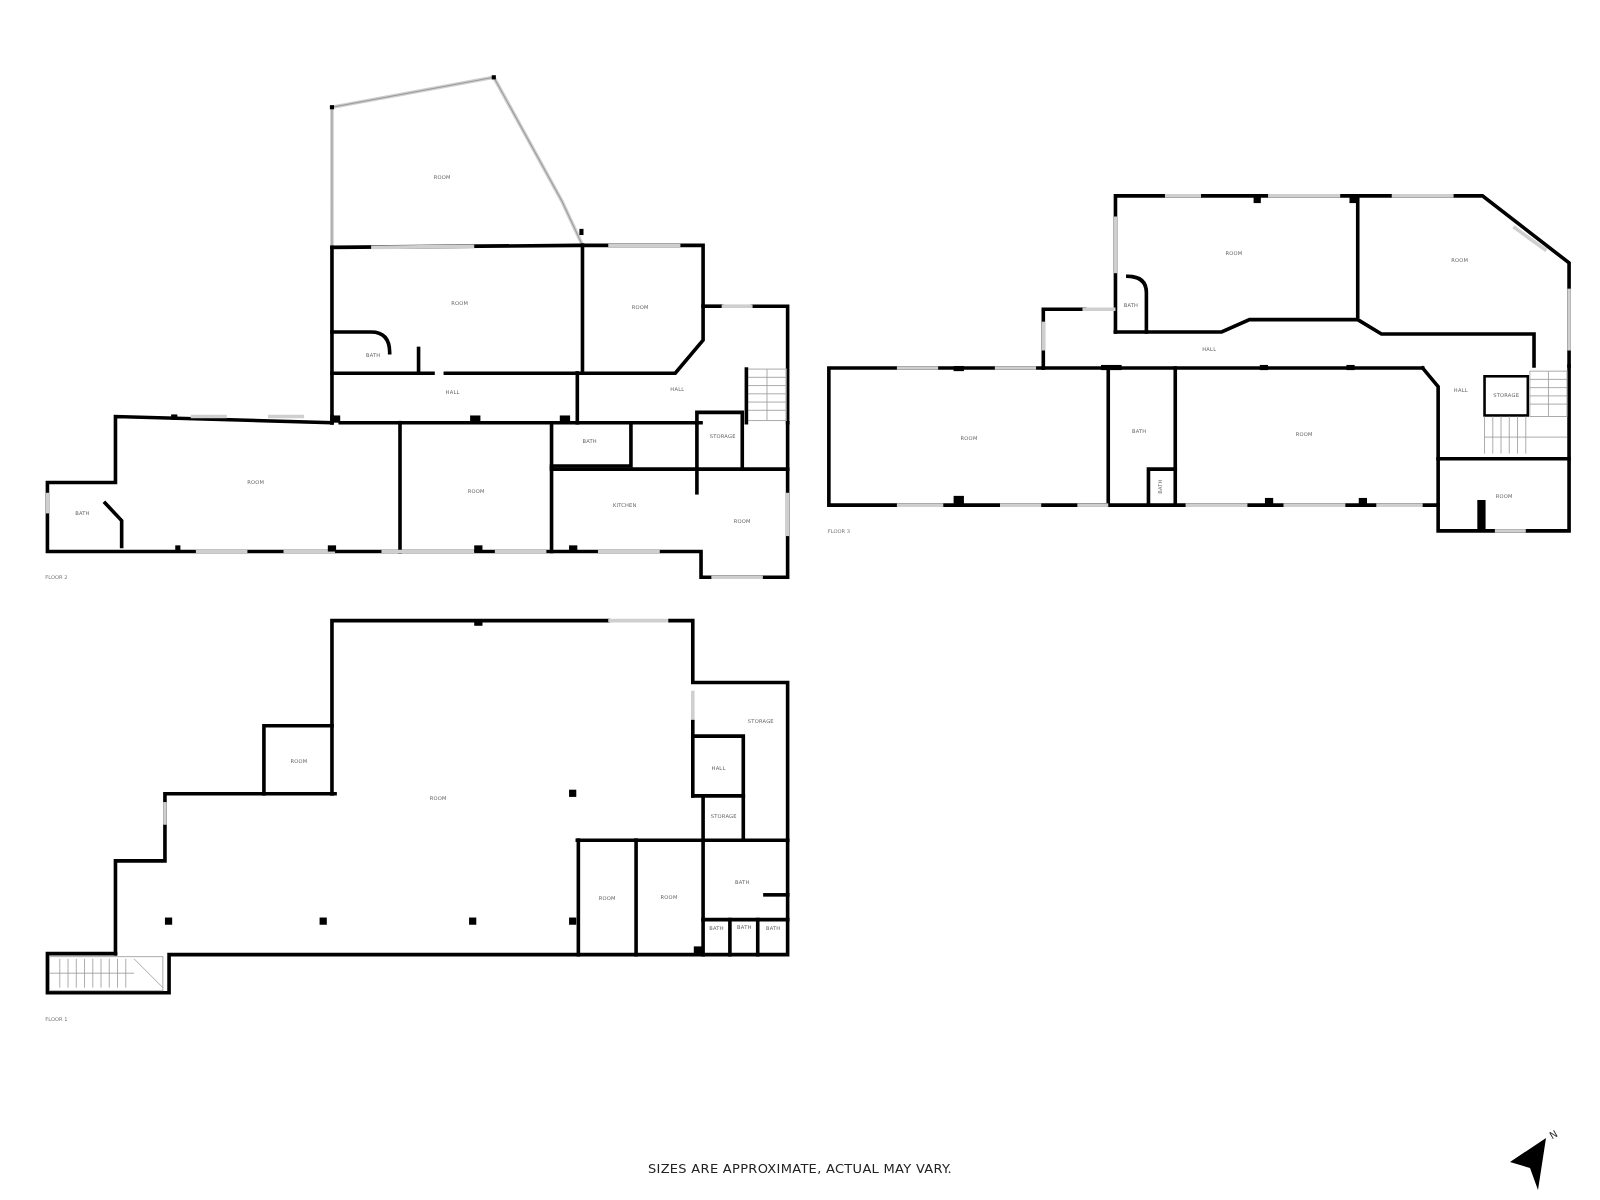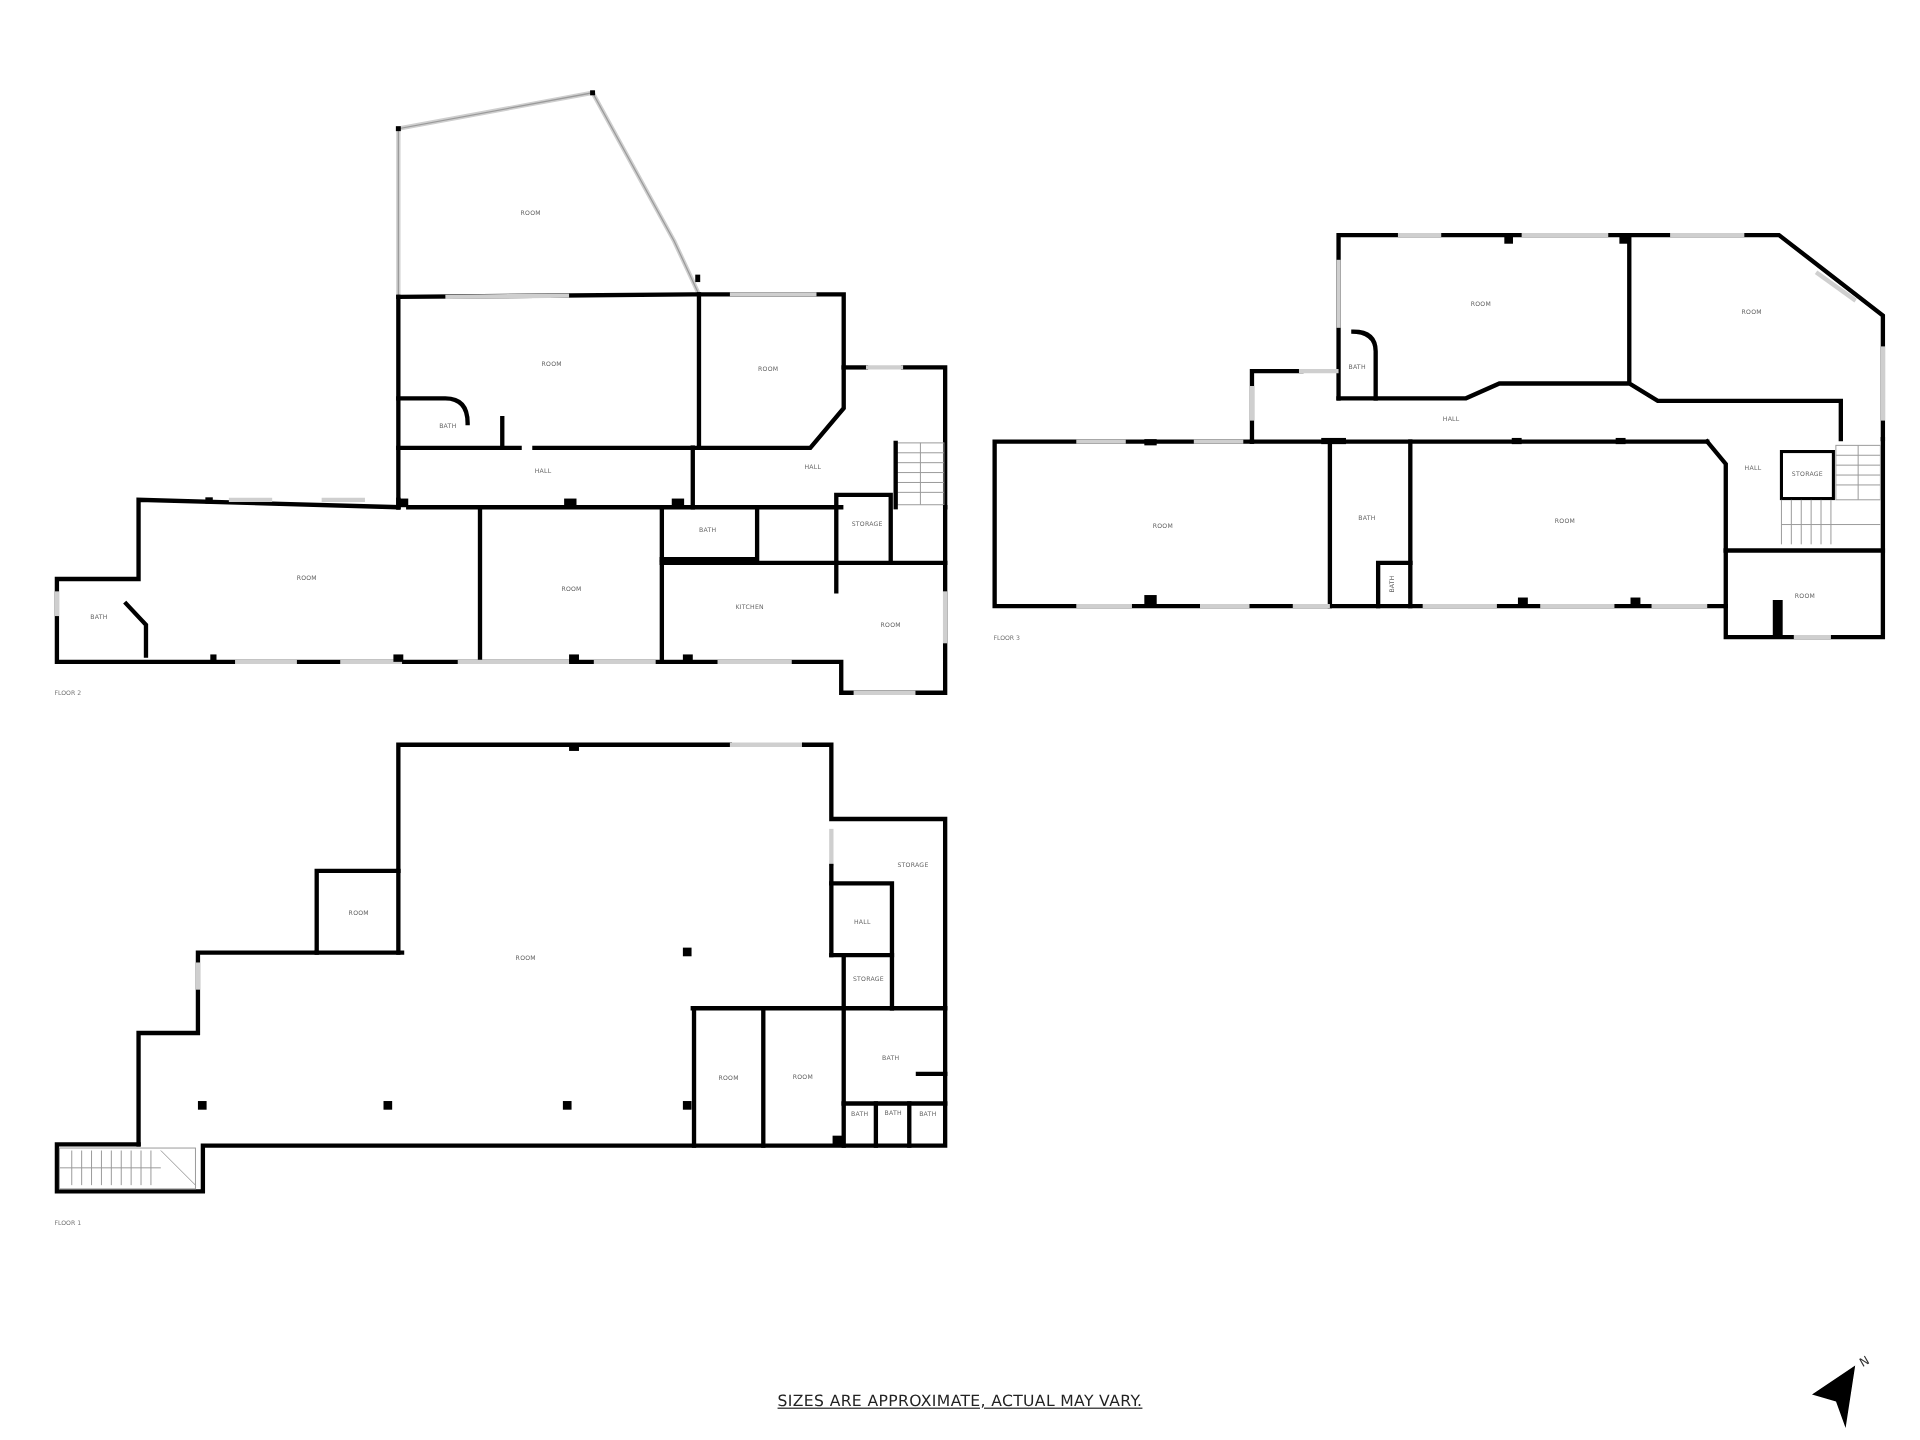--- a/index.html
+++ b/index.html
@@ -8,21 +8,21 @@
   #plan { position: absolute; left: 0; top: 0; width: 1600px; height: 1200px; }
   .wall { stroke: #000; stroke-width: 3.5; fill: none; stroke-linecap: square; stroke-linejoin: miter; }
   .wall-thin { stroke: #000; stroke-width: 2.5; fill: none; }
   .window { stroke: #cfcfcf; stroke-width: 3.5; fill: none; }
   .window-edge { stroke: #9a9a9a; stroke-width: 1; fill: none; }
   .post { fill: #000; }
   .stair { stroke: #9a9a9a; stroke-width: 0.8; fill: none; }
   .room-label { font-family: "DejaVu Sans", sans-serif; font-size: 5px; fill: #666; text-anchor: middle; letter-spacing: 0.2px; }
   .floor-label { font-family: "DejaVu Sans", sans-serif; font-size: 5px; fill: #777; }
   #disclaimer { position: absolute; left: 0; width: 1600px; top: 1161px; text-align: center;
-                font-family: "DejaVu Sans", sans-serif; font-size: 13px; color: #222; letter-spacing: 0.3px; text-decoration: underline; }
+                font-family: "DejaVu Sans", sans-serif; font-size: 13px; color: #222; letter-spacing: 0.3px; }
   #compass { position: absolute; left: 1508px; top: 1124px; width: 60px; height: 70px; }
 </style>
 </head>
 <body>
 
 <svg id="plan" viewBox="0 0 1552 1164" preserveAspectRatio="none" xmlns="http://www.w3.org/2000/svg">
 
   <g>
 
     <polyline class="window" points="322,240 322,104 479,75 545,195 565,238"></polyline>

